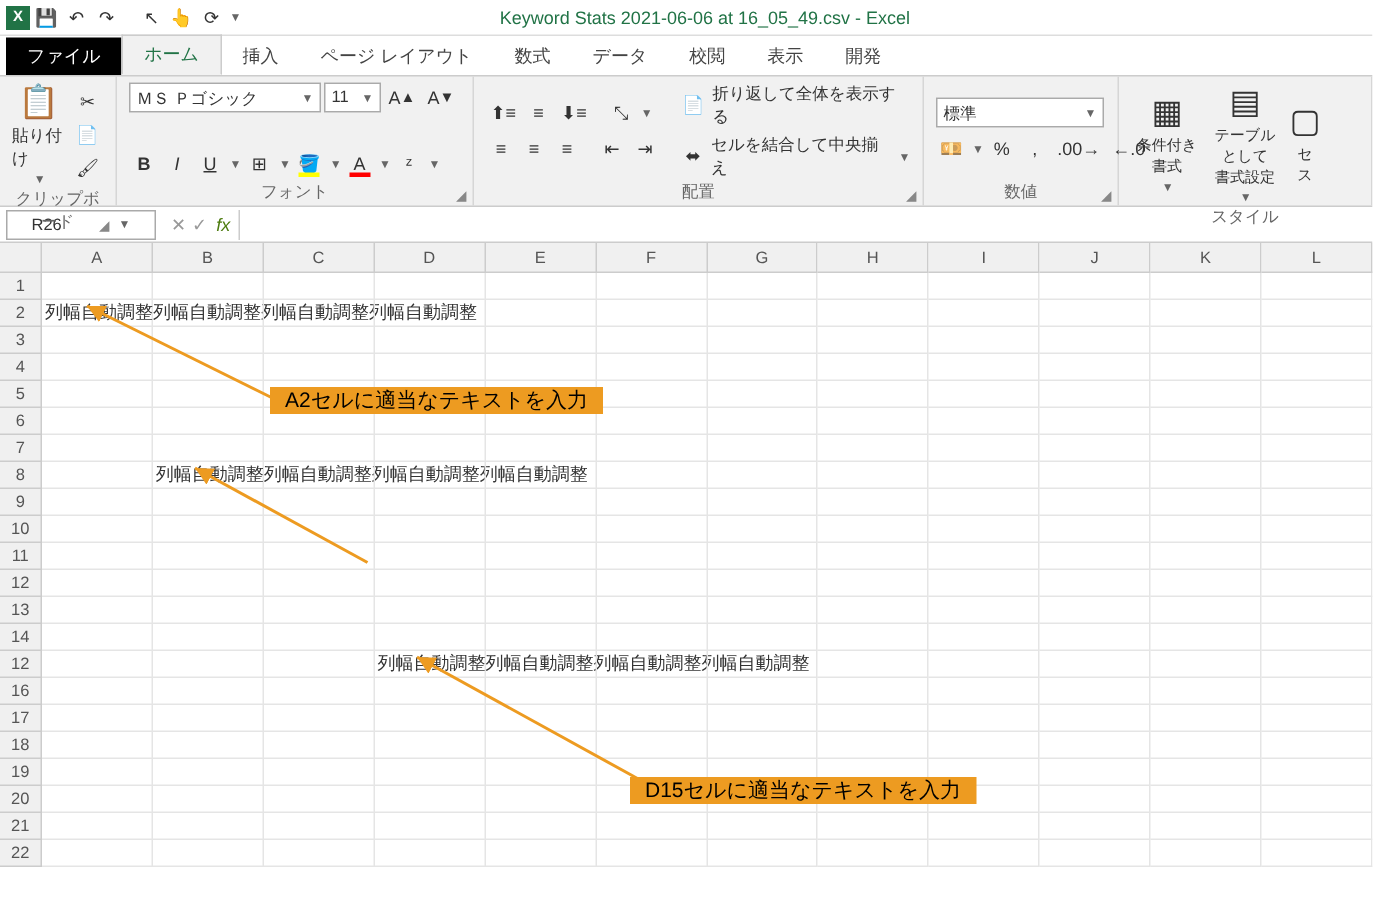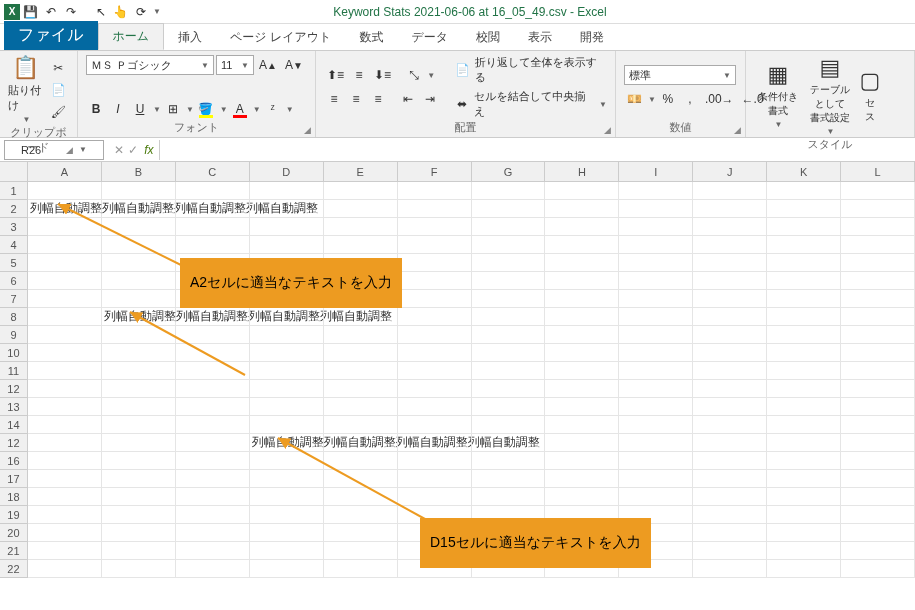--- a/index.html
+++ b/index.html
@@ -6,21 +6,21 @@
 body { background:#fff; width:915px; height:610px; overflow:hidden; font-size:12px; color:#333; }
 
 
 .titlebar { height:24px; background:#fff; display:flex; align-items:center; border-bottom:1px solid #ddd; }
 .titlebar .qat { display:flex; align-items:center; gap:2px; padding:0 4px; }
 .titlebar .qat .ico { width:18px; height:18px; display:flex; align-items:center; justify-content:center; font-size:12px; }
 .titlebar .title { flex:1; text-align:center; color:#217346; font-size:12px; }
 
 
 .tabs { height:26px; display:flex; align-items:flex-end; padding-left:4px; background:#fff; }
-.tab-file { background:#0369a1; color:#fff; padding:4px 14px; font-size:16px; }
+.tab-file { background:#000000; color:#fff; padding:4px 14px; font-size:12px; }
 .tab { padding:4px 14px; font-size:12px; color:#444; cursor:pointer; }
 .tab.active { border:1px solid #ccc; border-bottom:1px solid #f1f1f1; background:#f1f1f1; color:#217346; }
 
 
 .ribbon { height:88px; background:#f1f1f1; border-top:1px solid #ccc; border-bottom:1px solid #ccc; display:flex; }
 .group { border-right:1px solid #d6d6d6; padding:4px 8px 2px 8px; display:flex; flex-direction:column; }
 .group-body { flex:1; display:flex; gap:4px; }
 .group-label { text-align:center; font-size:11px; color:#666; padding-top:1px; position:relative; }
 .group-label .launcher { position:absolute; right:-4px; bottom:0; font-size:9px; color:#888; }
 .col { display:flex; flex-direction:column; gap:2px; justify-content:center; }
@@ -42,21 +42,21 @@
 .grid-wrap { position:relative; }
 .colheads { display:flex; height:20px; }
 .corner { width:28px; height:20px; background:#f0f0f0; border-right:1px solid #ccc; border-bottom:1px solid #ccc; }
 .ch { width:74px; height:20px; background:#f0f0f0; border-right:1px solid #ccc; border-bottom:1px solid #ccc; display:flex; align-items:center; justify-content:center; font-size:11px; color:#555; }
 .rows { }
 .r { display:flex; height:18px; }
 .rh { width:28px; background:#f0f0f0; border-right:1px solid #ccc; border-bottom:1px solid #ccc; display:flex; align-items:center; justify-content:center; font-size:11px; color:#555; }
 .c { width:74px; border-right:1px solid #e5e5e5; border-bottom:1px solid #e5e5e5; font-size:12px; padding:0 2px; white-space:nowrap; overflow:visible; }
 
 
-.callout { position:absolute; background:#ed9b21; color:#000; font-size:14px; padding:16px 10px; white-space:nowrap; z-index:5; }
+.callout { position:absolute; background:#ed9b21; color:#000; font-size:14px; padding:0 10px; white-space:nowrap; z-index:5; }
 svg.arrows { position:absolute; top:0; left:0; pointer-events:none; z-index:4; }
 
 .excel-ico { width:16px; height:16px; background:#217346; color:#fff; font-size:10px; font-weight:bold; display:flex; align-items:center; justify-content:center; }
 </style>
 </head>
 <body>
 
 <div class="titlebar">
   <div class="qat">
     <span class="excel-ico">X</span>

